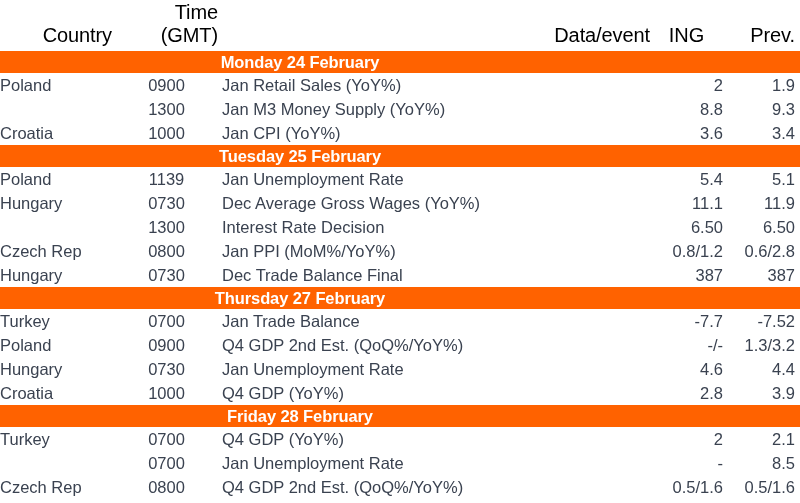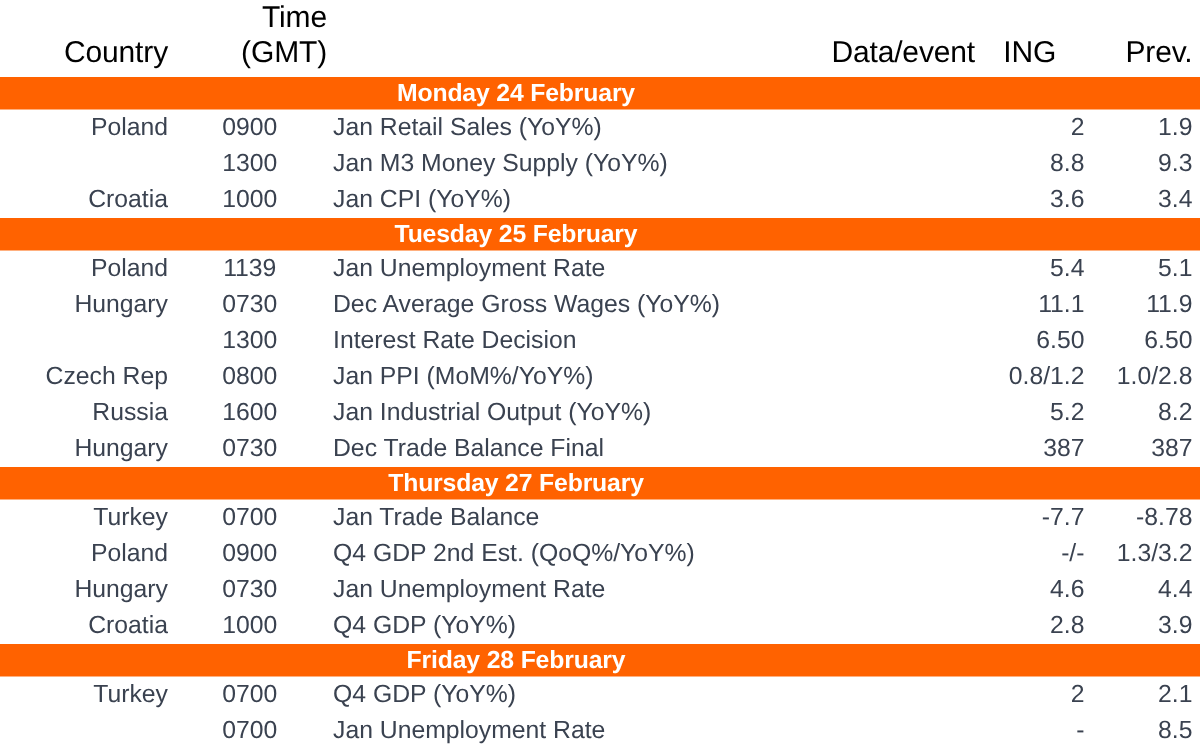--- a/index.html
+++ b/index.html
@@ -46,42 +46,41 @@
     font-size: 16.5px;
     font-weight: normal;
     color: #3a4250;
     height: 24px;
     line-height: 24px;
     padding: 0;
     white-space: nowrap;
     overflow: hidden;
   }
 
-  td.d-country { text-align: right; padding-right: 3px; }
+  td.d-country { text-align: left; padding-right: 3px; }
   td.d-time    { text-align: center; padding-right: 4px; }
   td.d-event   { text-align: left;  padding-left: 0px; }
   td.d-ing     { text-align: right; padding-right: 5px; }
   td.d-prev    { text-align: right; padding-right: 5px; }
 
   tr.day-row td {
     background: #ff6200;
     color: #ffffff;
     font-weight: bold;
     font-size: 16.5px;
     height: 22px;
     line-height: 22px;
     padding: 0;
     text-align: left;
     letter-spacing: -0.1px;
   }
   .day-label {
     display: block;
     width: 600px;
     text-align: center;
-    margin-left: 44px;
   }
 </style>
 </head>
 <body>
 
 <table class="calendar">
   <colgroup>
     <col class="c-country">
       <col class="c-time">
       <col class="c-event">
@@ -148,47 +147,40 @@
         <td class="d-time">1300</td>
         <td class="d-event">Interest Rate Decision</td>
         <td class="d-ing">6.50</td>
         <td class="d-prev">6.50</td>
       </tr>
       <tr>
         <td class="d-country">Czech Rep</td>
         <td class="d-time">0800</td>
         <td class="d-event">Jan PPI (MoM%/YoY%)</td>
         <td class="d-ing">0.8/1.2</td>
-        <td class="d-prev">1.0/2.8</td>
-      </tr>
-      <tr>
-        <td class="d-country">Russia</td>
-        <td class="d-time">1600</td>
-        <td class="d-event">Jan Industrial Output (YoY%)</td>
-        <td class="d-ing">5.2</td>
-        <td class="d-prev">8.2</td>
+        <td class="d-prev">0.6/2.8</td>
       </tr>
       <tr>
         <td class="d-country">Hungary</td>
         <td class="d-time">0730</td>
         <td class="d-event">Dec Trade Balance Final</td>
         <td class="d-ing">387</td>
         <td class="d-prev">387</td>
       </tr>
       <tr class="day-row">
         <td colspan="5">
           <span class="day-label">Thursday 27 February</span>
         </td>
       </tr>
       <tr>
         <td class="d-country">Turkey</td>
         <td class="d-time">0700</td>
         <td class="d-event">Jan Trade Balance</td>
         <td class="d-ing">-7.7</td>
-        <td class="d-prev">-8.78</td>
+        <td class="d-prev">-7.52</td>
       </tr>
       <tr>
         <td class="d-country">Poland</td>
         <td class="d-time">0900</td>
         <td class="d-event">Q4 GDP 2nd Est. (QoQ%/YoY%)</td>
         <td class="d-ing">-/-</td>
         <td class="d-prev">1.3/3.2</td>
       </tr>
       <tr>
         <td class="d-country">Hungary</td>

